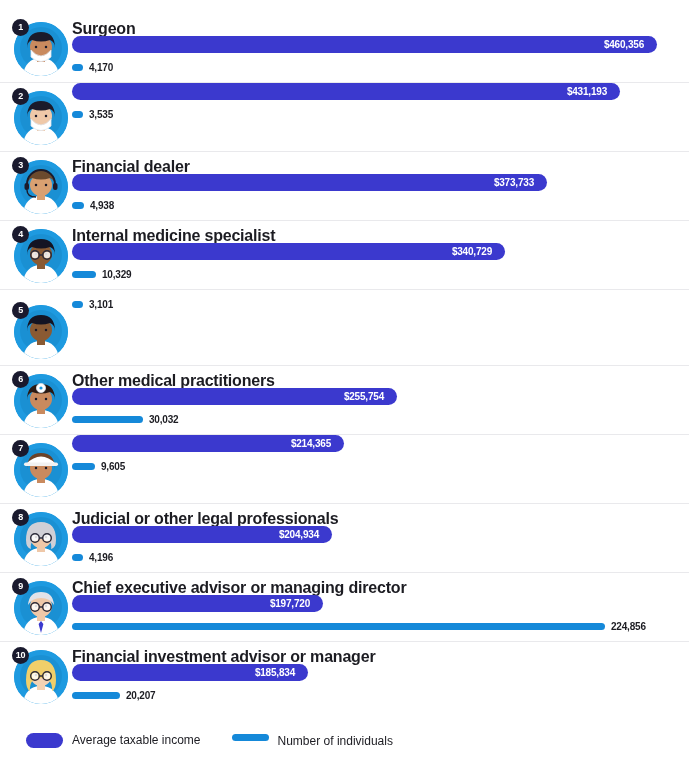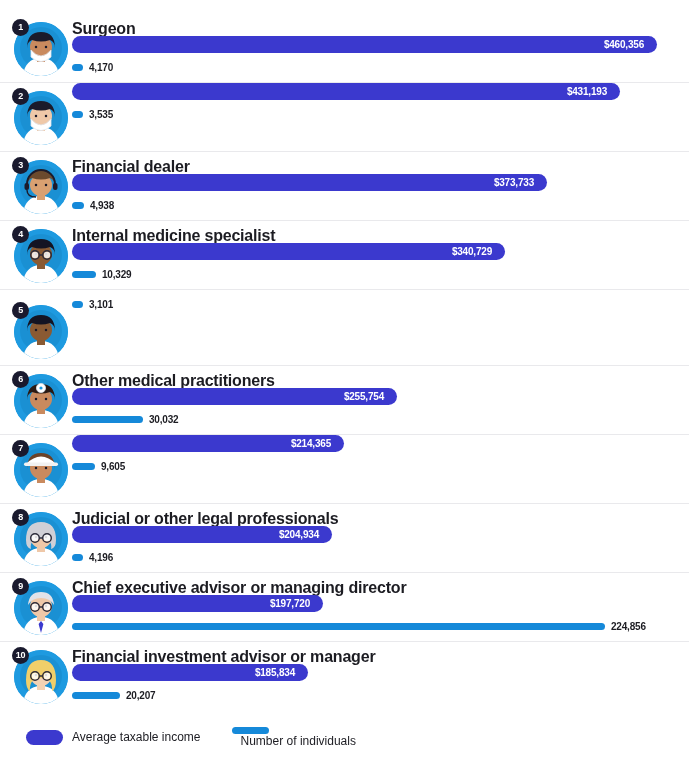--- a/index.html
+++ b/index.html
@@ -120,21 +120,21 @@
   .legend {
     position: absolute;
     left: 0;
     bottom: 18px;
     width: 689px;
     display: flex;
     align-items: center;
     padding-left: 26px;
   }
   .legend-item { display: flex; align-items: flex-start; }
-  .legend-item + .legend-item { margin-left: 31px; flex-direction: column; }
+  .legend-item + .legend-item { margin-left: 31px; }
   .swatch-income {
     width: 37px; height: 15px;
     background: #3b39ce;
     border-radius: 8px;
   }
   .swatch-count {
     width: 37px; height: 7px;
     background: #1589d9;
     border-radius: 4px;
   }

